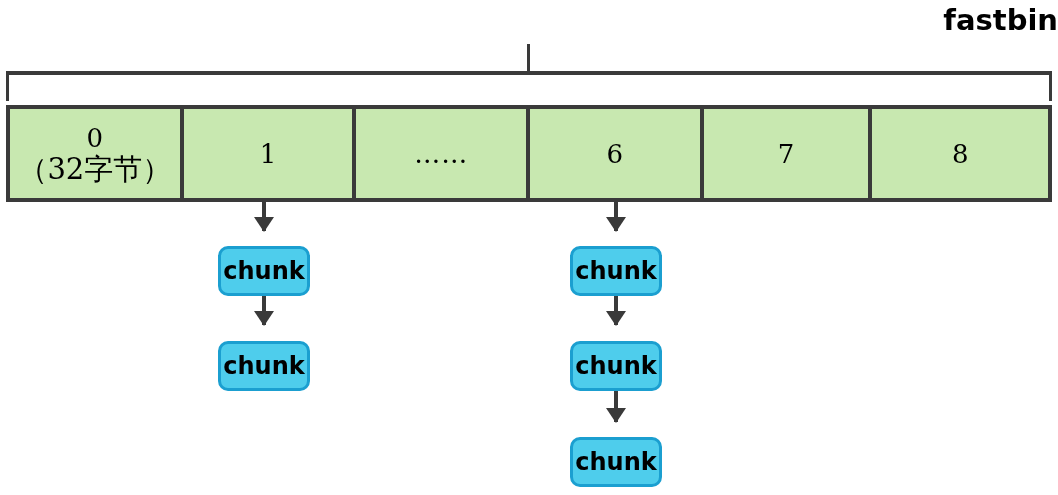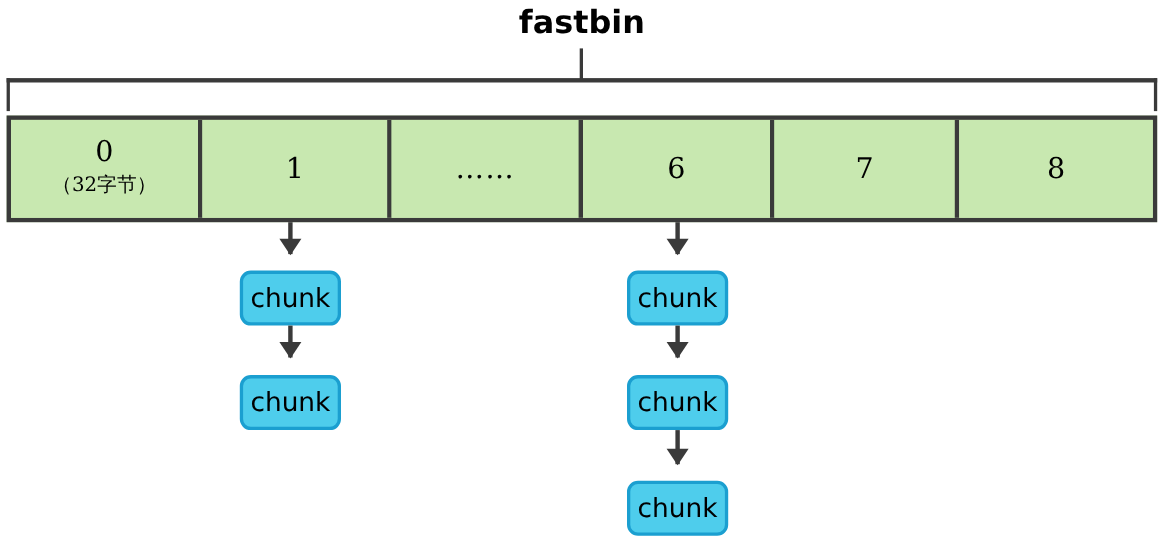--- a/index.html
+++ b/index.html
@@ -17,21 +17,21 @@
     background: #ffffff;
     overflow: hidden;
   }
 
   
   .title {
     position: absolute;
     left: 0;
     top: 2px;
     width: 1058px;
-    text-align: center;
+    text-align: right;
     font-size: 29px;
     font-weight: bold;
     color: #000000;
     letter-spacing: 0px;
     line-height: 36px;
   }
 
   
   .bracket-stem {
     position: absolute;
@@ -92,21 +92,21 @@
   }
   .bin-cell:last-child {
     border-right: none;
   }
   .bin-index {
     font-size: 26px;
     line-height: 30px;
     font-family: "DejaVu Serif", "Liberation Serif", serif;
   }
   .bin-size {
-    font-size: 18px;
+    font-size: 29px;
     line-height: 32px;
     font-family: "DejaVu Serif", "Liberation Serif", serif;
     white-space: nowrap;
   }
   .bin-ellipsis {
     font-size: 26px;
     line-height: 30px;
     letter-spacing: 1px;
     font-family: "DejaVu Serif", "Liberation Serif", serif;
   }
@@ -127,20 +127,21 @@
     background: #4ecdec;
     border: 3px solid #1b9fd0;
     border-radius: 10px;
     box-sizing: border-box;
     display: flex;
     align-items: center;
     justify-content: center;
     font-size: 24px;
     color: #000000;
     font-family: "DejaVu Sans", "Liberation Sans", sans-serif;
+    font-weight: bold;
   }
 
   
   .arrow {
     position: absolute;
     width: 4px;
     background: #3a3a3a;
   }
   .arrow::after {
     content: "";

